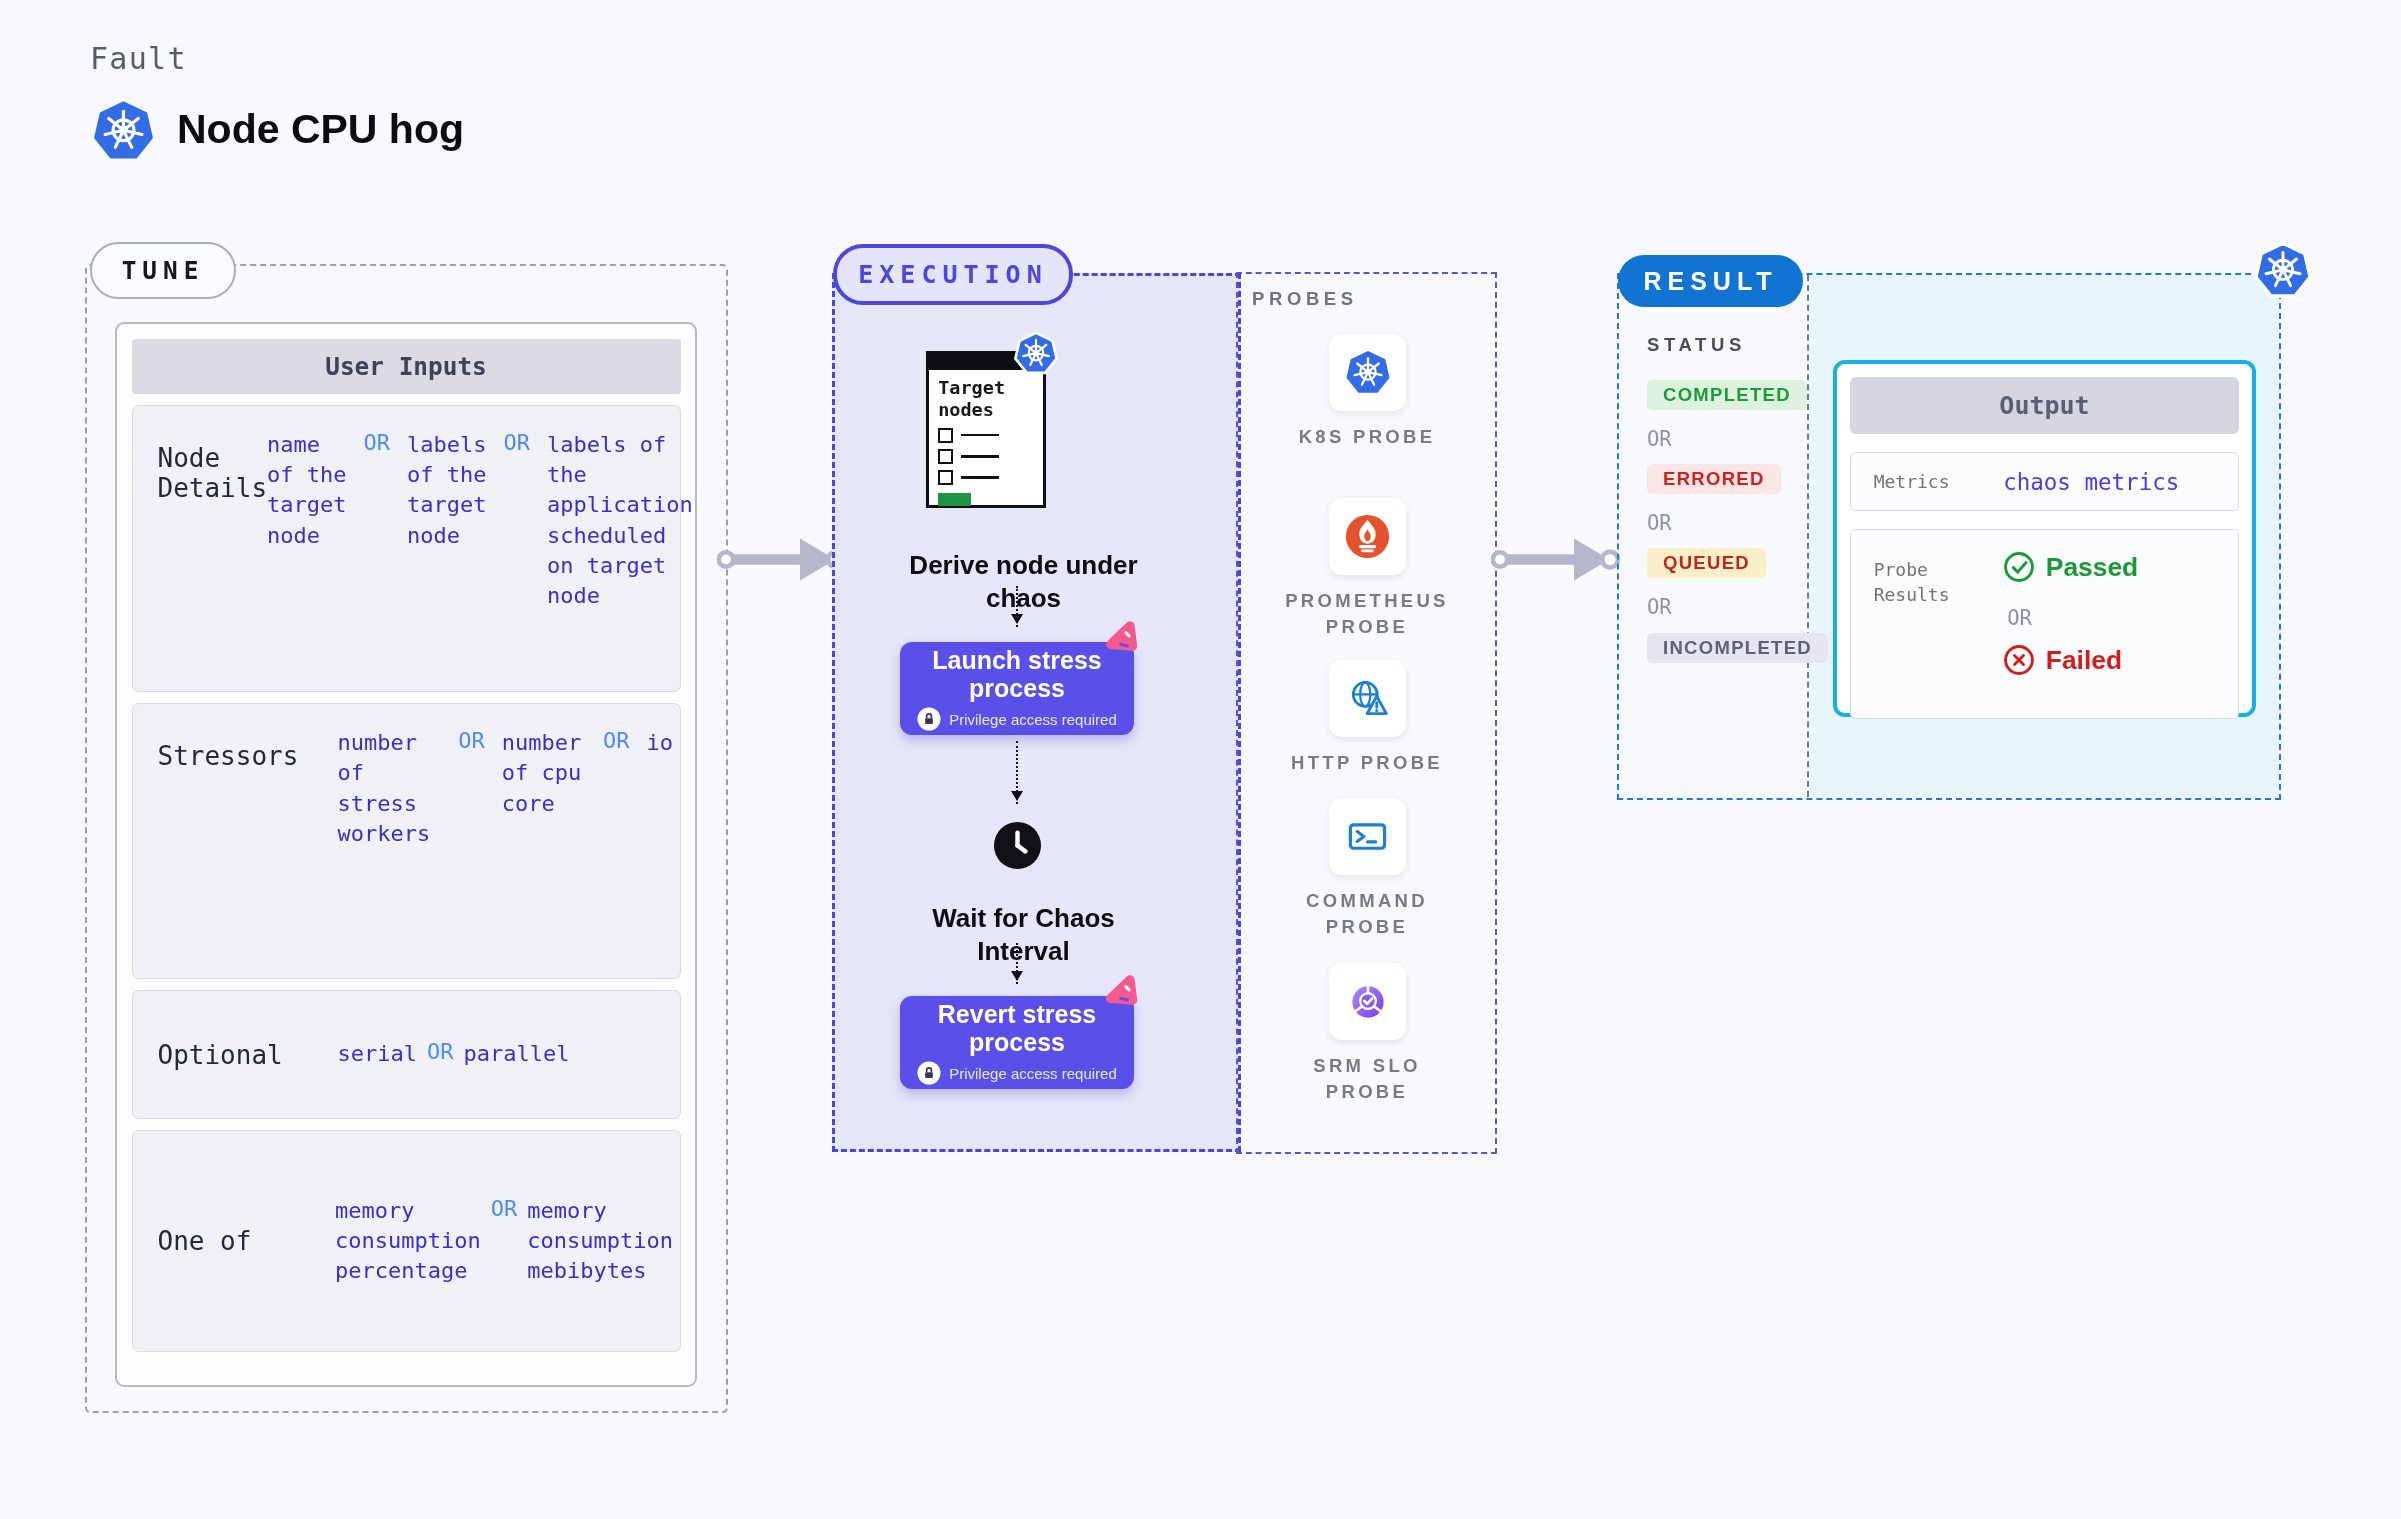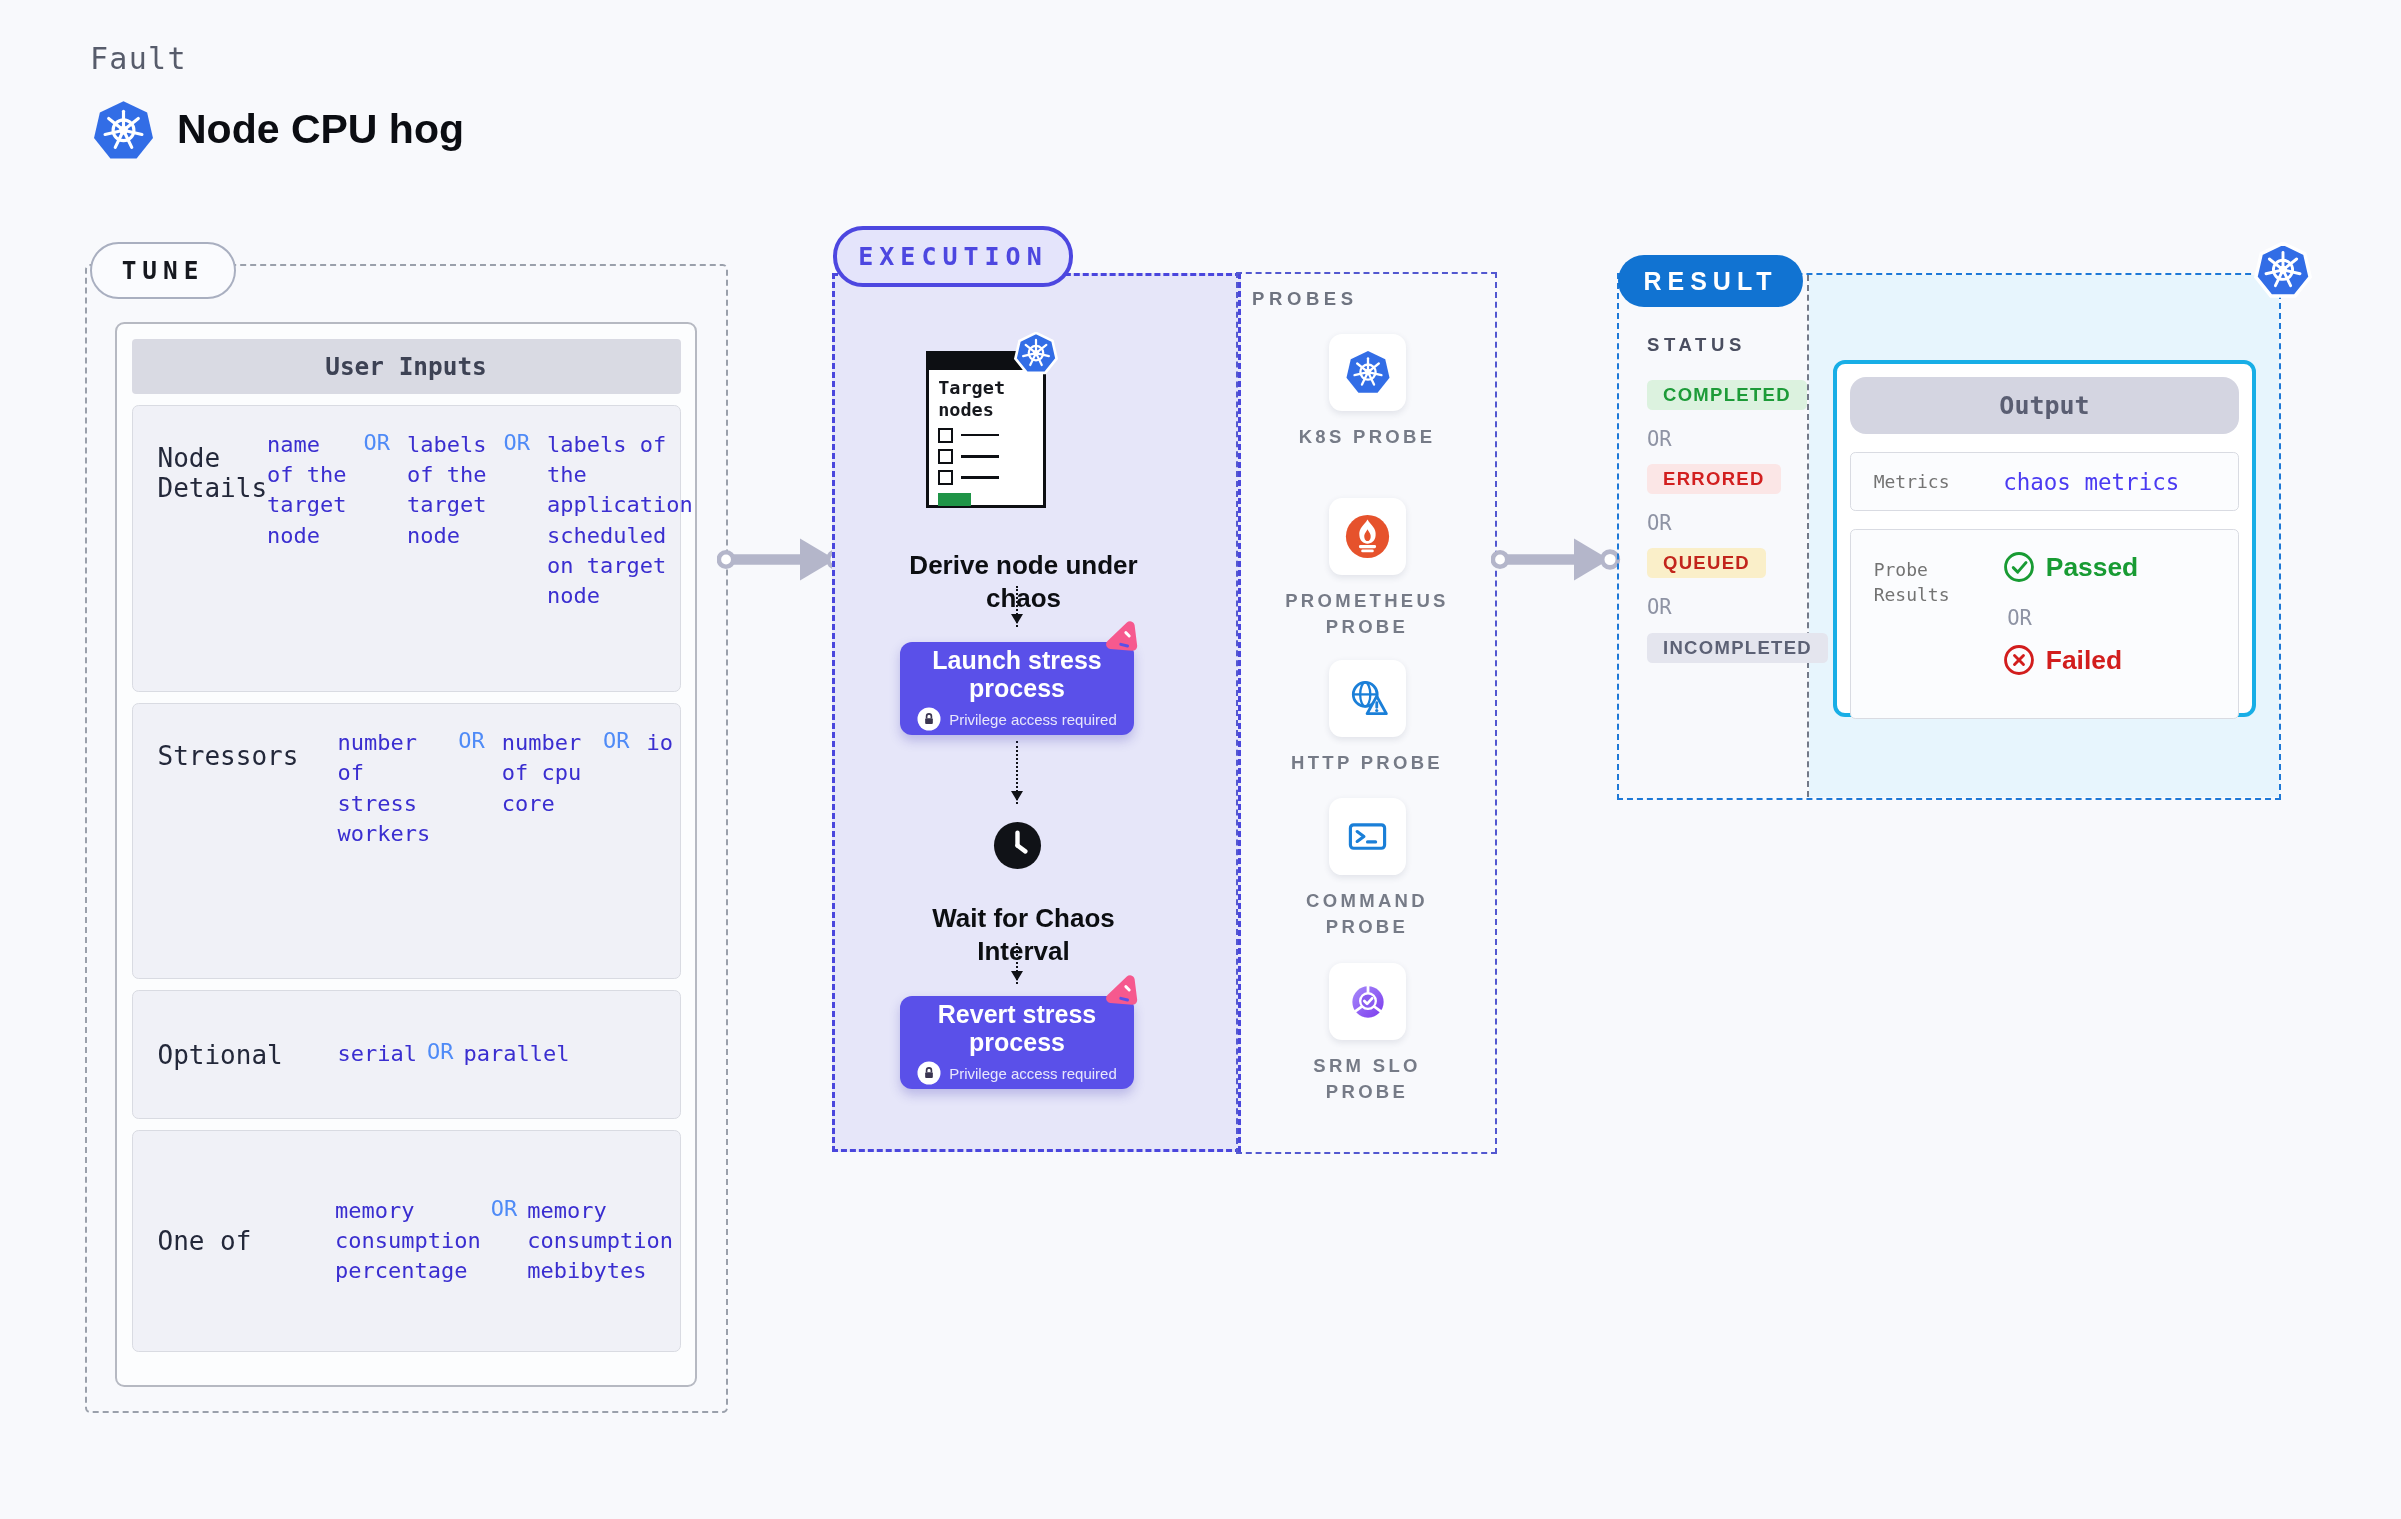--- a/index.html
+++ b/index.html
@@ -14,21 +14,21 @@
   
   .kicker{left:90px;top:41px;font-size:30px;color:#575c6b;letter-spacing:1.3px;}
   .title-icon{left:92px;top:100px;width:63px;height:63px;}
   .page-title{left:177px;top:106px;font-size:41px;font-weight:bold;color:#0b0d12;}
 
   
   .pill{border-radius:30px;display:flex;align-items:center;justify-content:center;
         font-weight:bold;letter-spacing:6px;}
   .tune-badge{left:90px;top:242px;width:142px;height:53px;background:#fafbfe;
         border:2px solid #a9afc0;color:#16181f;font-size:24.4px;z-index:6;}
-  .exec-badge{left:833px;top:226px;width:232px;height:53px;background:#e4e4fb;
+  .exec-badge{left:833px;top:244px;width:232px;height:53px;background:#e4e4fb;
         border:4px solid #4d47e0;color:#4d47e0;font-size:25px;z-index:6;}
   .result-badge{left:1618px;top:255px;width:185px;height:52px;background:#1173d2;
         color:#ffffff;font-size:25px;z-index:6;}
 
   
   .tune-box{left:85px;top:264px;width:639px;height:1145px;border:2.6px dashed #9aa0ab;border-radius:5.3px;}
   .ui-card{left:115px;top:322px;width:582px;height:1065px;background:#fcfdfe;border:2px solid #b6b9c2;
            border-radius:9.2px;box-sizing:border-box;padding:14.5px;}
   .ui-head{height:55px;background:#d9dae3;border-radius:4px;display:flex;align-items:center;
            justify-content:center;font-size:24.4px;font-weight:bold;color:#3d4254;}
@@ -89,21 +89,21 @@
   .st-completed{background:#dcf2df;color:#1d9b38;}
   .st-errored{background:#fbe6e6;color:#d21f1f;}
   .st-queued{background:#faefc9;color:#c2251c;}
   .st-incompleted{background:#e4e5ee;color:#5c6175;}
   .status-or{margin-top:17px;font-size:20.5px;color:#8e93a4;font-family:"DejaVu Sans Mono",monospace;}
 
   .k8s-result-badge{left:2254px;top:242px;width:58px;height:58px;z-index:3;}
 
   .output-card{left:1833px;top:360px;width:423px;height:357px;background:#ffffff;border:4px solid #18aee6;
                border-radius:12px;box-sizing:border-box;padding:13.2px;z-index:2;}
-  .output-head{height:57px;background:#d4d5e1;border-radius:16px;display:flex;align-items:center;
+  .output-head{height:57px;background:#d4d5e1;border-radius:6px;display:flex;align-items:center;
                justify-content:center;font-size:25px;font-weight:bold;color:#5a5e72;}
   .out-row{margin-top:18px;border:1.3px solid #d9dbe2;border-radius:5.3px;background:#fbfcfe;
            display:flex;box-sizing:border-box;}
   .out-row.metrics{height:59px;align-items:center;}
   .out-row.results{height:190px;}
   .out-label{width:152px;padding-left:22.5px;font-size:18px;color:#737373;box-sizing:border-box;line-height:1.4;}
   .out-val{font-size:22.5px;color:#4a3af2;}
   .res-col{display:flex;flex-direction:column;padding-top:21px;}
   .res-line{display:flex;align-items:center;gap:10.6px;}
   .res-passed{font-size:26.4px;font-weight:bold;color:#189b33;}

